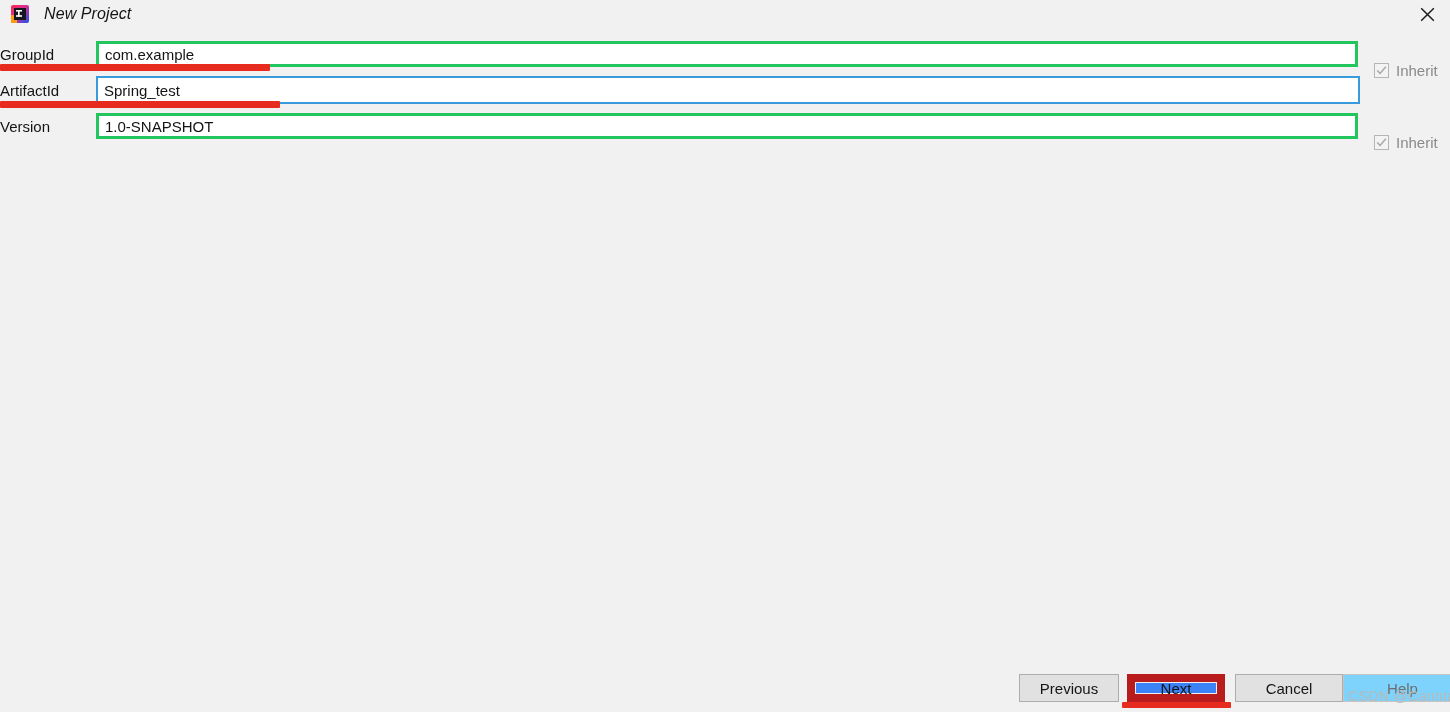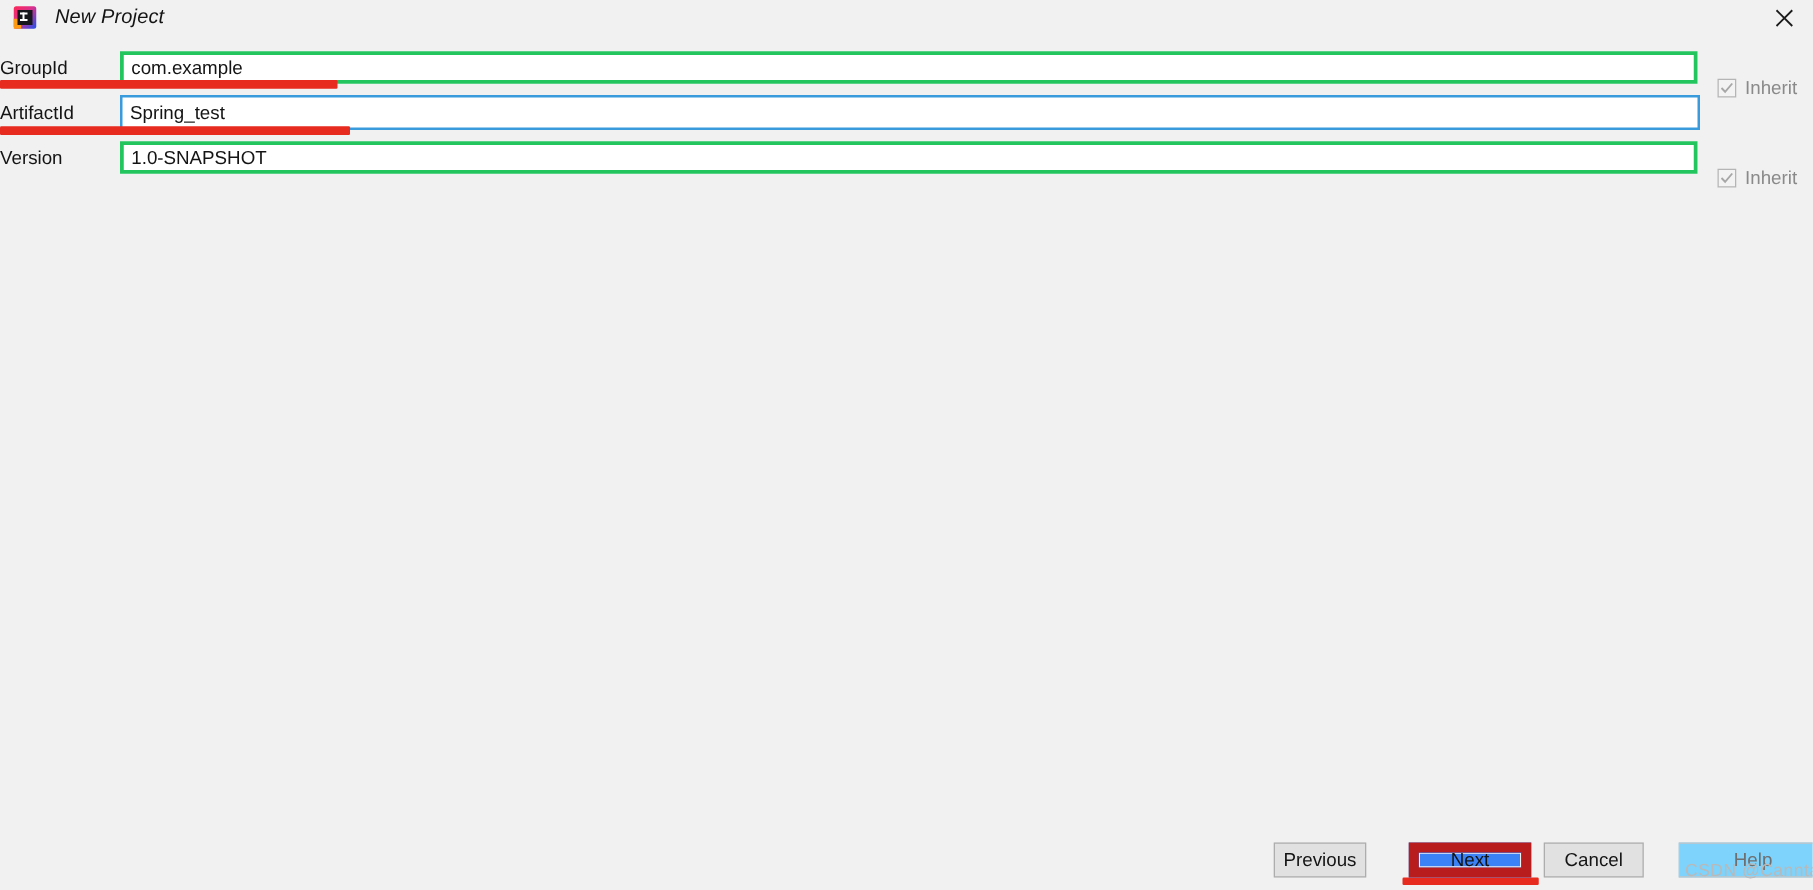--- a/index.html
+++ b/index.html
@@ -151,29 +151,29 @@
     border: 1px solid #adadad;
     font-family: "Liberation Sans", sans-serif;
     font-size: 15px;
     color: #141414;
     display: flex;
     align-items: center;
     justify-content: center;
     cursor: pointer;
     padding: 0;
   }
-  .btn-previous { left: 1019px; width: 74px; }
+  .btn-previous { left: 1019px; width: 100px; }
   .btn-next {
     left: 1127px;
     width: 98px;
     border: 8px solid #b91c1c;
     background: #3b82f6;
     box-shadow: inset 0 0 0 1px #f0f0f0;
   }
-  .btn-cancel { left: 1235px; width: 80px; }
+  .btn-cancel { left: 1235px; width: 108px; }
   .btn-help {
     left: 1343px;
     width: 119px;
     color: #6f6f6f;
     border-color: #c4c4c4;
     background: #7dd3fc;
   }
 
   
   .watermark {

